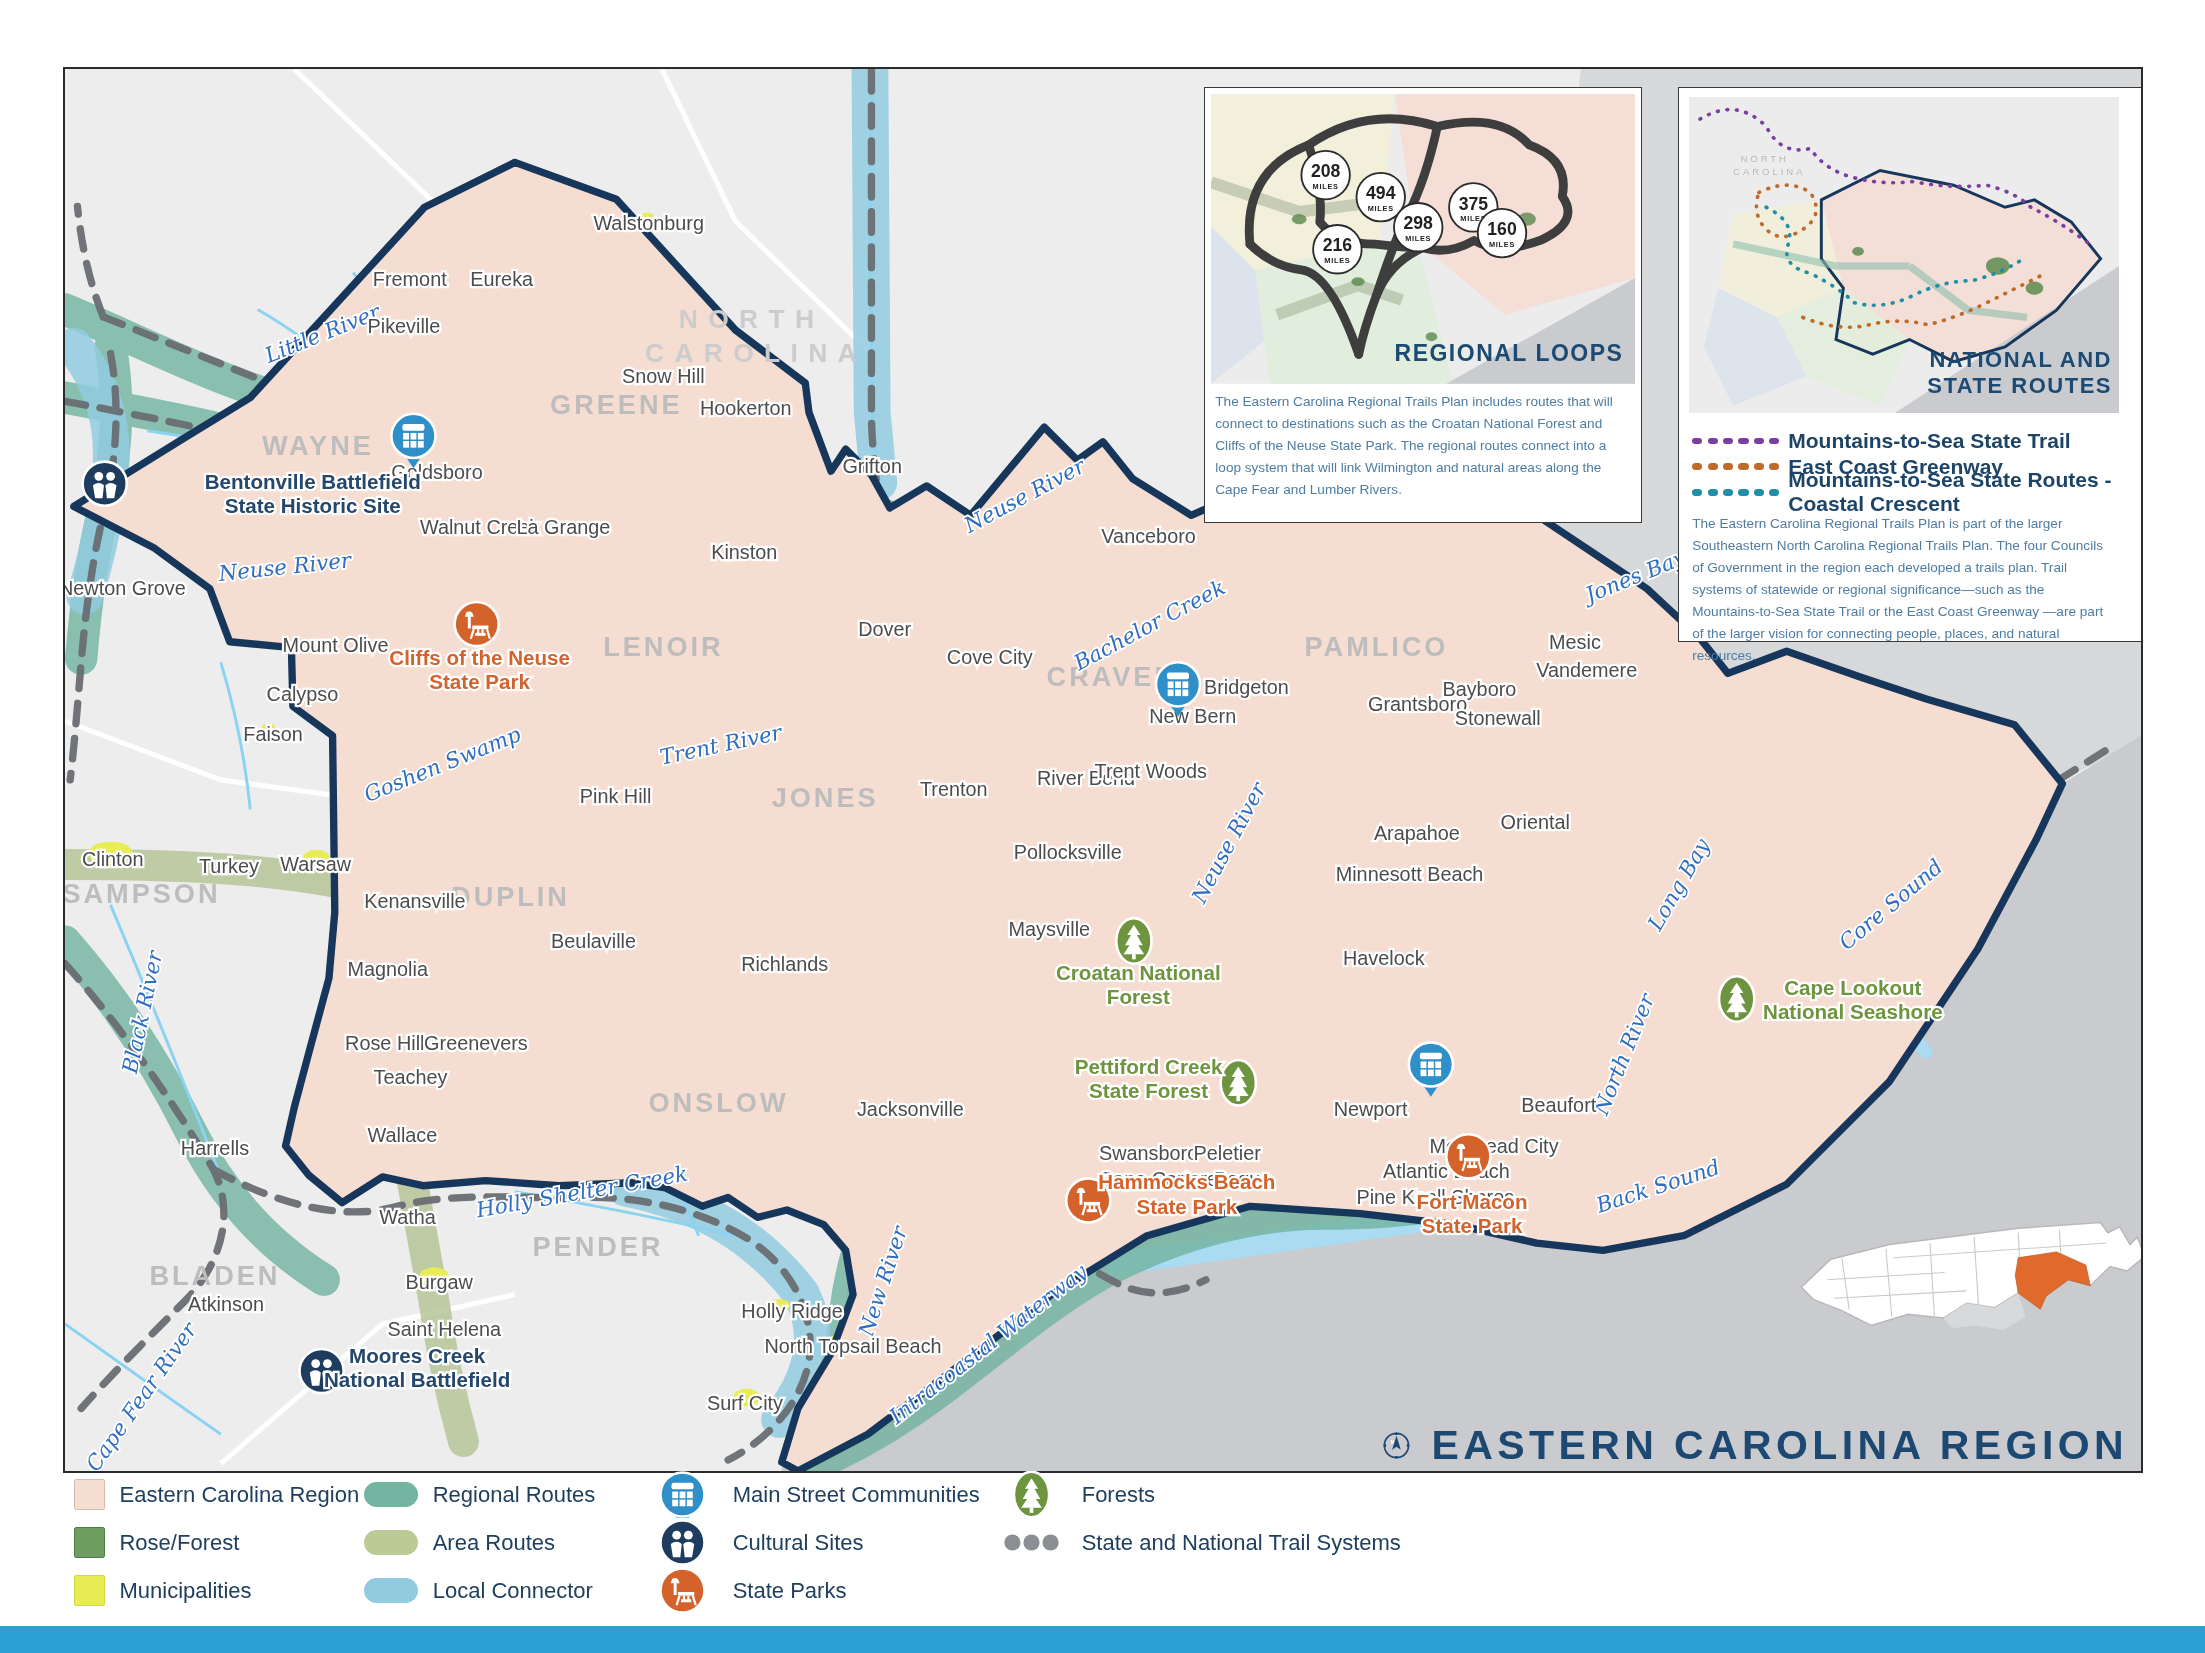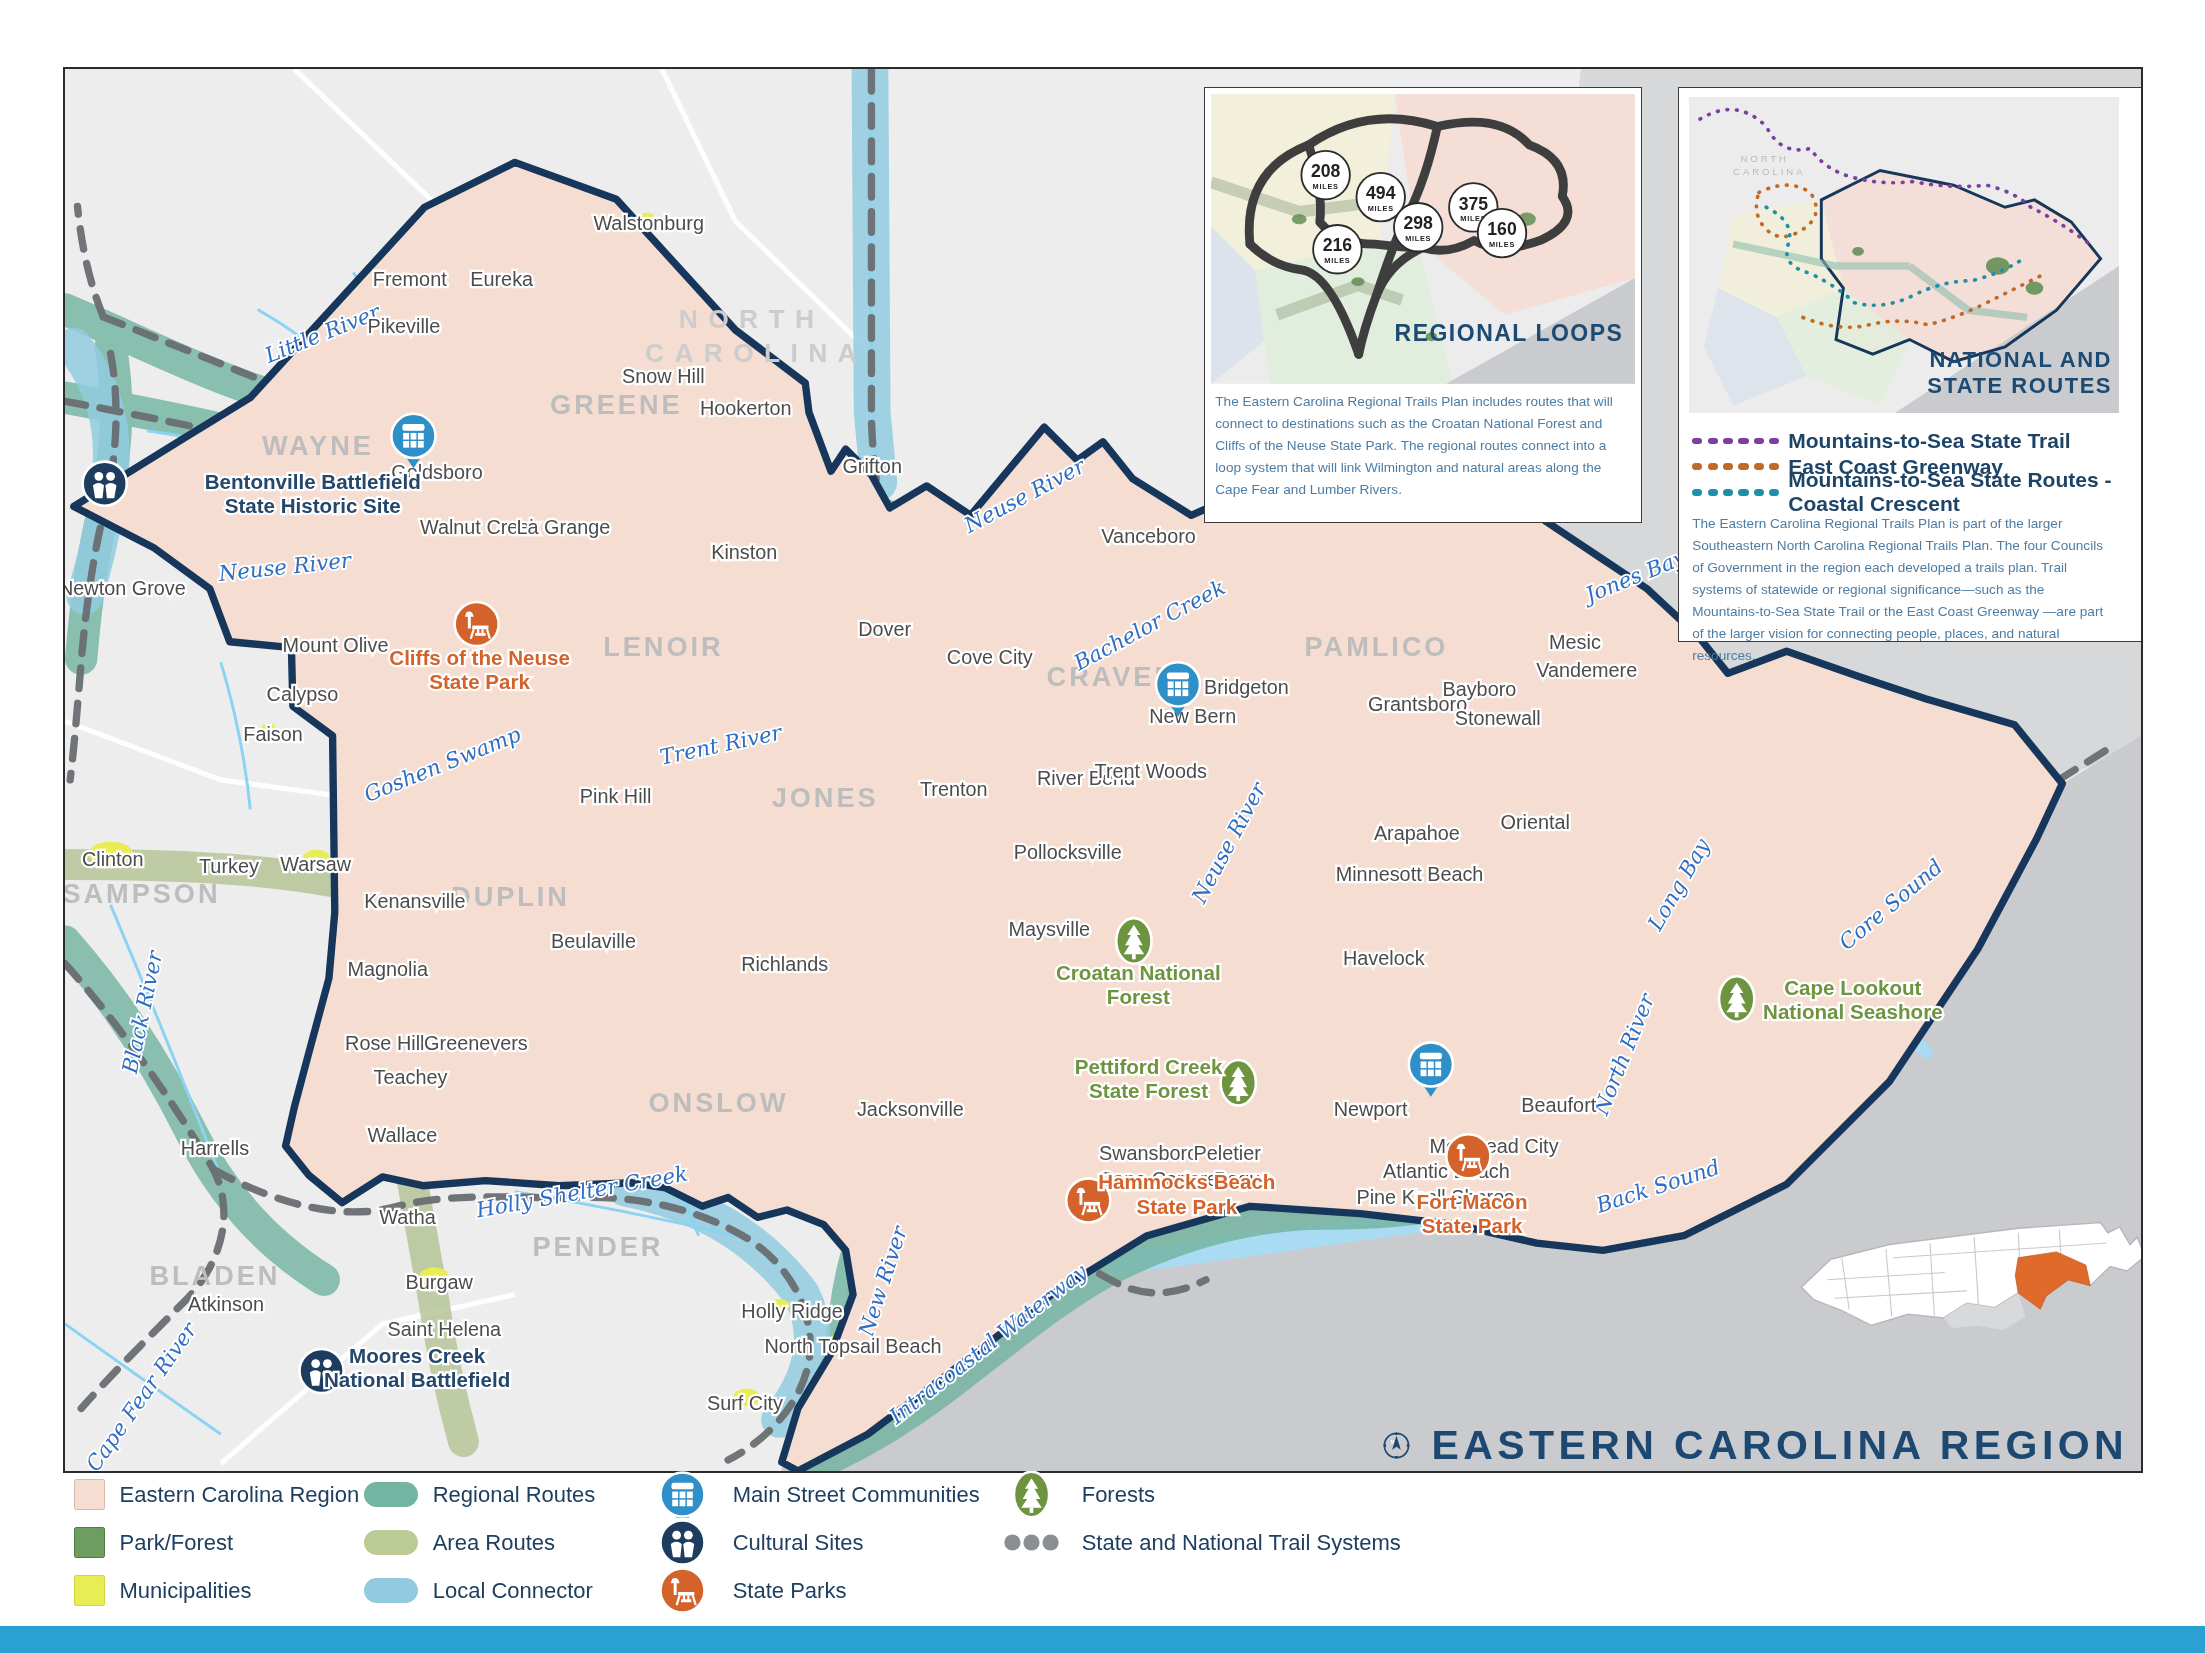--- a/index.html
+++ b/index.html
@@ -481,21 +481,21 @@
     <text class="badge-num" x="396" y="192" text-anchor="middle">160</text>
     <text class="badge-unit" x="396" y="208" text-anchor="middle">MILES</text>
             </g>
             <g>
               <circle cx="172" cy="211" r="33" fill="#ffffff" stroke="#2b2b2b" stroke-width="2.5"></circle>
     <text class="badge-num" x="172" y="214" text-anchor="middle">216</text>
     <text class="badge-unit" x="172" y="230" text-anchor="middle">MILES</text>
             </g>
           </g>
       </svg>
-      <div class="inset-title" style="right:17.6px;top:232px;font-size:23px;">REGIONAL LOOPS</div>
+      <div class="inset-title" style="right:17.6px;top:252px;font-size:23px;">REGIONAL LOOPS</div>
       <div class="inset-para" style="left:10.3px;top:303px;width:415px;font-size:13.6px;line-height:22px;">The Eastern Carolina Regional Trails Plan includes routes that will connect to destinations such as the Croatan National Forest and Cliffs of the Neuse State Park. The regional routes connect into a loop system that will link Wilmington and natural areas along the Cape Fear and Lumber Rivers.</div>
     </div>
 
     <div class="inset abs" style="left:1613px;top:18.4px;width:462px;height:553px;">
       <svg width="430" height="316" viewBox="0 0 585 430" style="position:absolute;left:9.6px;top:8.8px;">
         <rect width="585" height="430" fill="#ececec"></rect>
         <path d="M180,140 L260,100 L360,120 L430,150 L470,140 L520,170 L560,220 L500,290 L430,340 L360,360 L300,330 L250,350 L200,330 L210,260 L180,220 Z" fill="#f4ded6" opacity=".9"></path>
         <path d="M60,160 L180,140 L210,260 L120,300 L40,260 Z" fill="#f2efda" opacity=".9"></path>
         <path d="M40,260 L120,300 L160,380 L60,420 L20,340 Z" fill="#dde3ec" opacity=".9"></path>
         <path d="M120,300 L210,260 L300,330 L260,420 L160,380 Z" fill="#e2eedd" opacity=".9"></path>
@@ -575,21 +575,21 @@
   </div>
 
   <div id="legend" class="abs">
     <div class="lg-col" id="lg-col1" style="left:8.8px;">
         <div class="lg-row">
           <span class="lg-swatch" style="background: rgb(246, 221, 209); border-color: rgb(217, 184, 168);"></span>
           <span class="lg-label">Eastern Carolina Region</span>
         </div>
         <div class="lg-row">
           <span class="lg-swatch" style="background: rgb(110, 157, 97); border-color: rgb(78, 125, 70);"></span>
-          <span class="lg-label">Park/Forest</span>
+          <span class="lg-label">Rose/Forest</span>
         </div>
         <div class="lg-row">
           <span class="lg-swatch" style="background: rgb(233, 237, 85); border-color: rgb(207, 214, 62);"></span>
           <span class="lg-label">Municipalities</span>
         </div>
       </div>
     <div class="lg-col" id="lg-col2" style="left:299px;">
         <div class="lg-row">
           <span class="lg-pill" style="background: rgb(116, 181, 162);"></span>
           <span class="lg-label">Regional Routes</span>

